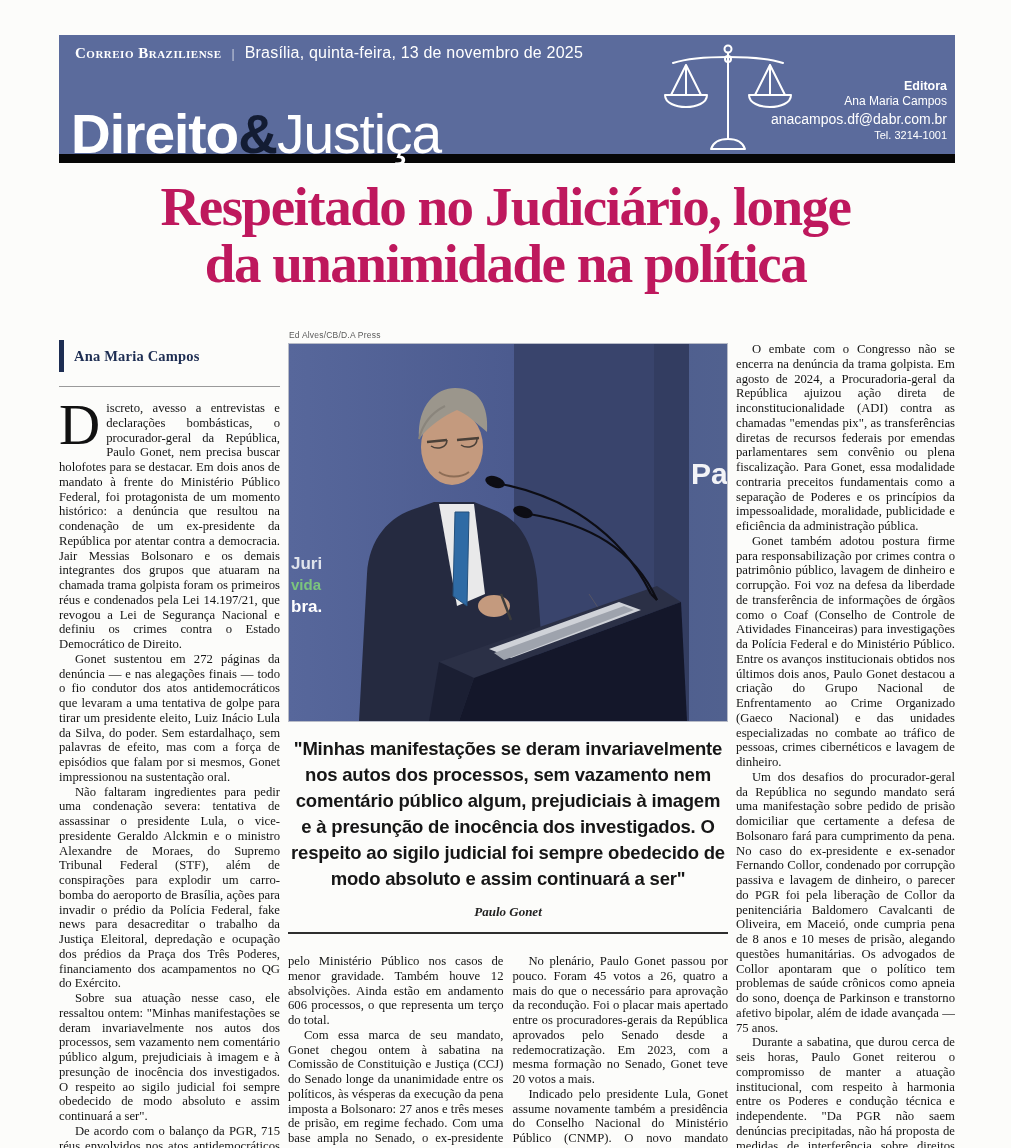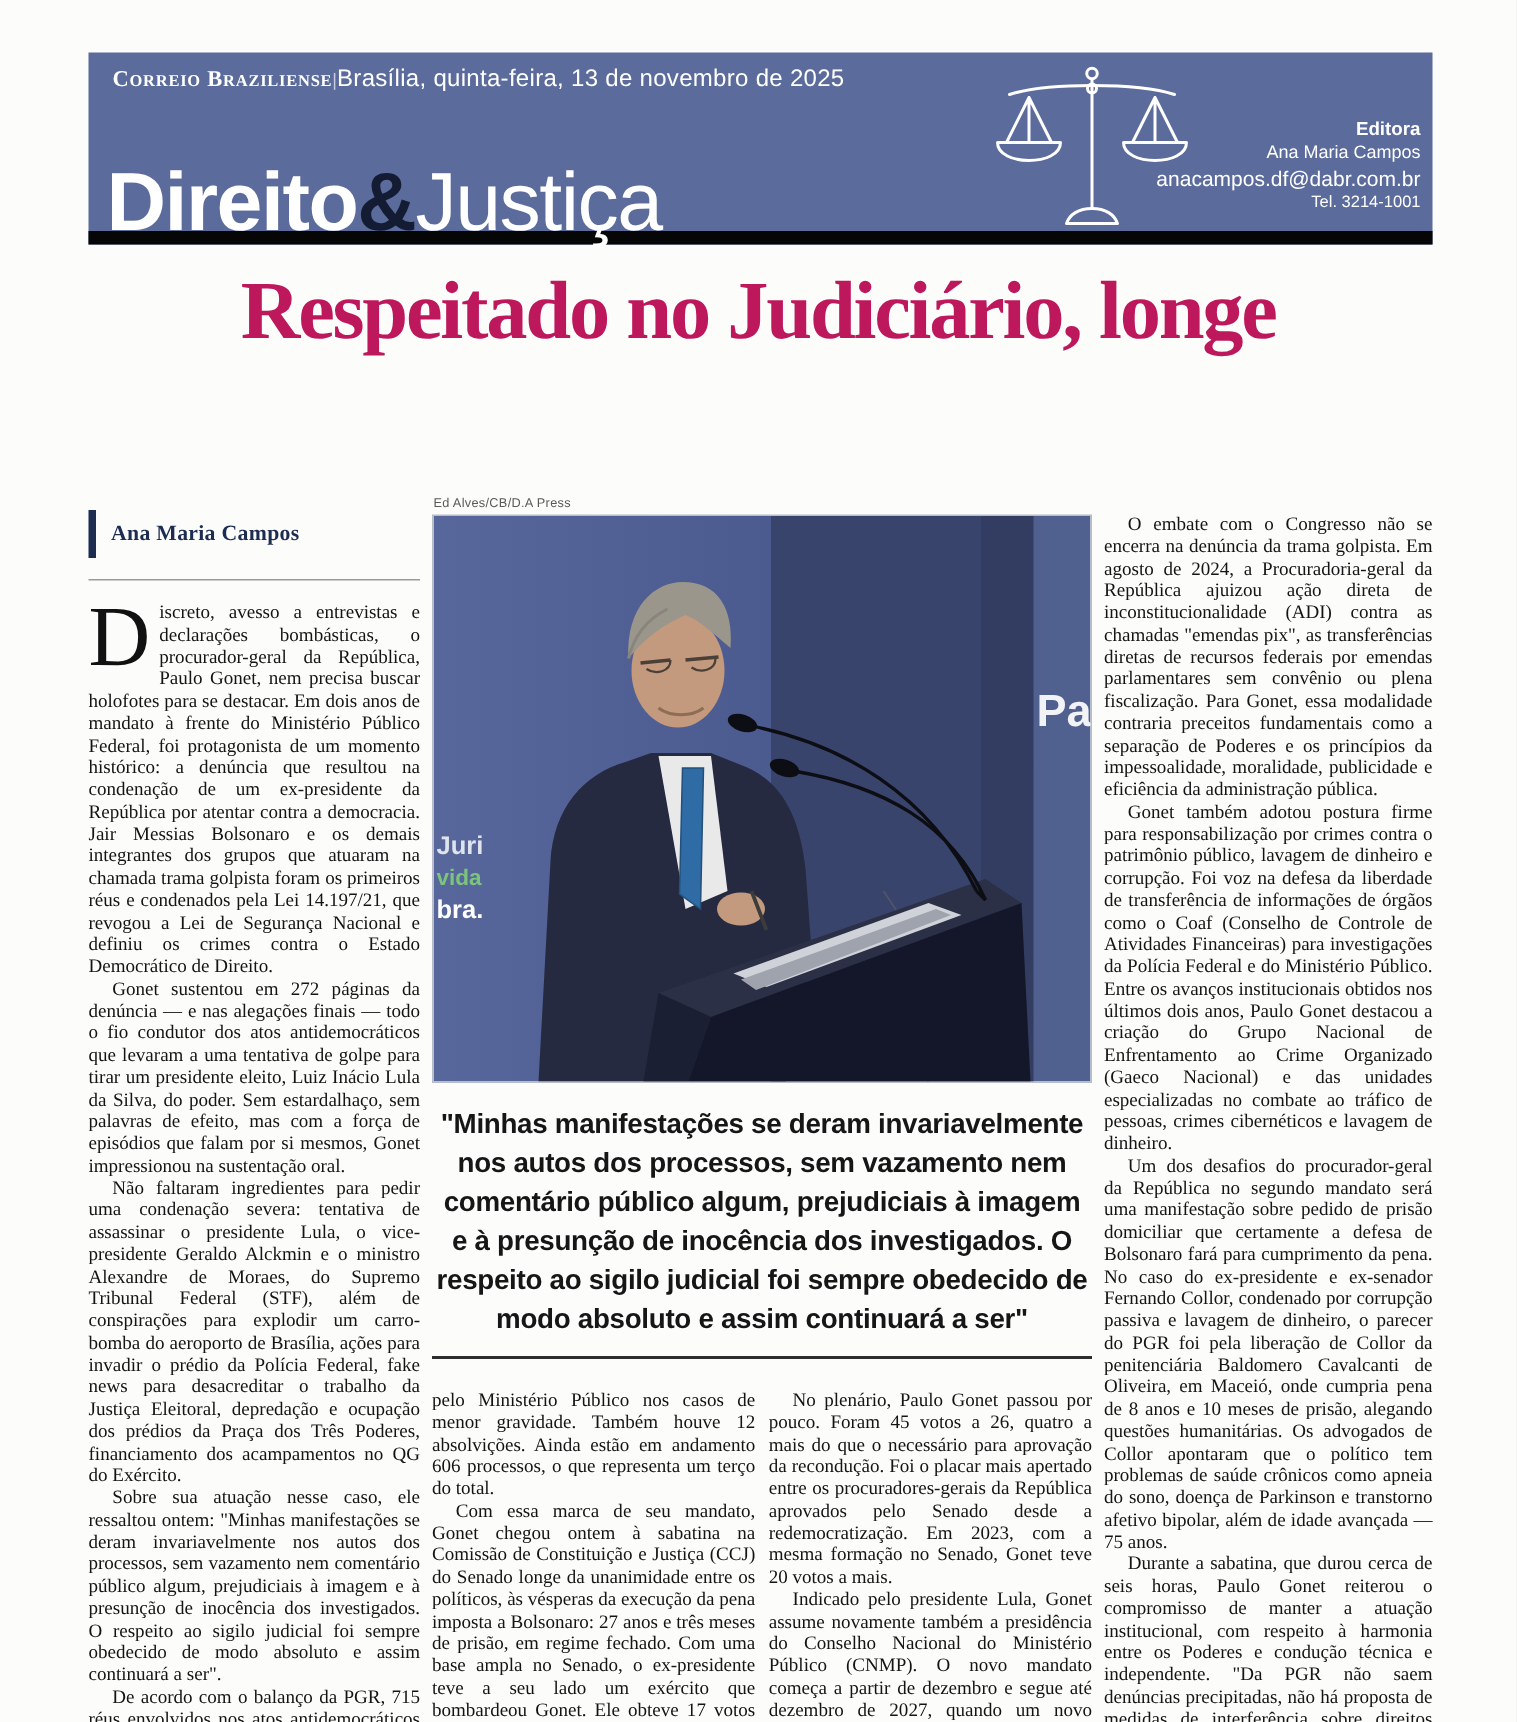--- a/index.html
+++ b/index.html
@@ -13,21 +13,21 @@
     font-family:"Liberation Serif", serif;
     color:#141414;
   }
 
   
   .mast-box{
     position:absolute;left:59px;top:35px;width:896px;height:119px;
     border-bottom:9px solid #060606;
   }
   .topbar{
-    display:flex;align-items:baseline;gap:0;
+    display:flex;align-items:baseline;gap:10px;
     padding:9px 0 0 16px;
     color:#fff;
   }
   .brand{
     font-family:"Liberation Serif", serif;
     font-weight:bold;font-size:15px;letter-spacing:.5px;
     font-variant:small-caps;
   }
   .topbar-sep{opacity:.65;font-family:"Liberation Sans",sans-serif;font-size:12px;}
   .dateline{
@@ -161,21 +161,21 @@
 
     <div class="editor-block">
       <div class="editor-label">Editora</div>
       <div class="editor-name">Ana Maria Campos</div>
       <div class="editor-email">anacampos.df@dabr.com.br</div>
       <div class="editor-phone">Tel. 3214-1001</div>
     </div>
   </div>
 
   <h1 class="headline"><span>Respeitado no Judiciário, longe</span><br>
-      </h1>
+      <span>da unanimidade na política</span></h1>
 
   <div class="content">
 
     <div class="colL">
       <div class="byline">
         <span class="byline-bar"></span>
         <span class="byline-name">Ana Maria Campos</span>
       </div>
       <div class="bodytext">
           <p class="has-drop"><span class="dropcap">D</span>iscreto, avesso a entrevistas e declarações bombásticas, o procurador-geral da República, Paulo Gonet, nem precisa buscar holofotes para se destacar. Em dois anos de mandato à frente do Ministério Público Federal, foi protagonista de um momento histórico: a denúncia que resultou na condenação de um ex-presidente da República por atentar contra a democracia. Jair Messias Bolsonaro e os demais integrantes dos grupos que atuaram na chamada trama golpista foram os primeiros réus e condenados pela Lei 14.197/21, que revogou a Lei de Segurança Nacional e definiu os crimes contra o Estado Democrático de Direito.</p>
@@ -237,20 +237,21 @@
 
         <g font-family="'Liberation Sans',sans-serif" font-weight="bold">
           <text x="2" y="225" font-size="17" fill="#dfe3ec" id="ovl0">Juri</text>
           <text x="2" y="246" font-size="15" fill="#7cc47d" id="ovl1">vida</text>
           <text x="2" y="268" font-size="17" fill="#ffffff" id="ovl2">bra.</text>
           <text x="402" y="140" font-size="30" fill="#f2f3f7" id="ovlR">Pa</text>
         </g>
       </svg>
 
       <div class="pull-quote">"Minhas manifestações se deram invariavelmente nos autos dos processos, sem vazamento nem comentário público algum, prejudiciais à imagem e à presunção de inocência dos investigados. O respeito ao sigilo judicial foi sempre obedecido de modo absoluto e assim continuará a ser"</div>
+      <div class="quote-attr">Paulo Gonet</div>
       <hr class="quote-rule">
 
       <div class="mid-cols">
         <div class="mid-col bodytext">
             <p class="cont">pelo Ministério Público nos casos de menor gravidade. Também houve 12 absolvições. Ainda estão em andamento 606 processos, o que representa um terço do total.</p>
             <p>Com essa marca de seu mandato, Gonet chegou ontem à sabatina na Comissão de Constituição e Justiça (CCJ) do Senado longe da unanimidade entre os políticos, às vésperas da execução da pena imposta a Bolsonaro: 27 anos e três meses de prisão, em regime fechado. Com uma base ampla no Senado, o ex-presidente teve a seu lado um exército que bombardeou Gonet. Ele obteve 17 votos favoráveis à sua recondução e 10 contrários.</p>
           </div>
         <div class="mid-col bodytext">
             <p>No plenário, Paulo Gonet passou por pouco. Foram 45 votos a 26, quatro a mais do que o necessário para aprovação da recondução. Foi o placar mais apertado entre os procuradores-gerais da República aprovados pelo Senado desde a redemocratização. Em 2023, com a mesma formação no Senado, Gonet teve 20 votos a mais.</p>
             <p>Indicado pelo presidente Lula, Gonet assume novamente também a presidência do Conselho Nacional do Ministério Público (CNMP). O novo mandato começa a partir de dezembro e segue até dezembro de 2027, quando um novo presidente terá sido eleito ou o mandato de Lula estará renovado.</p>

